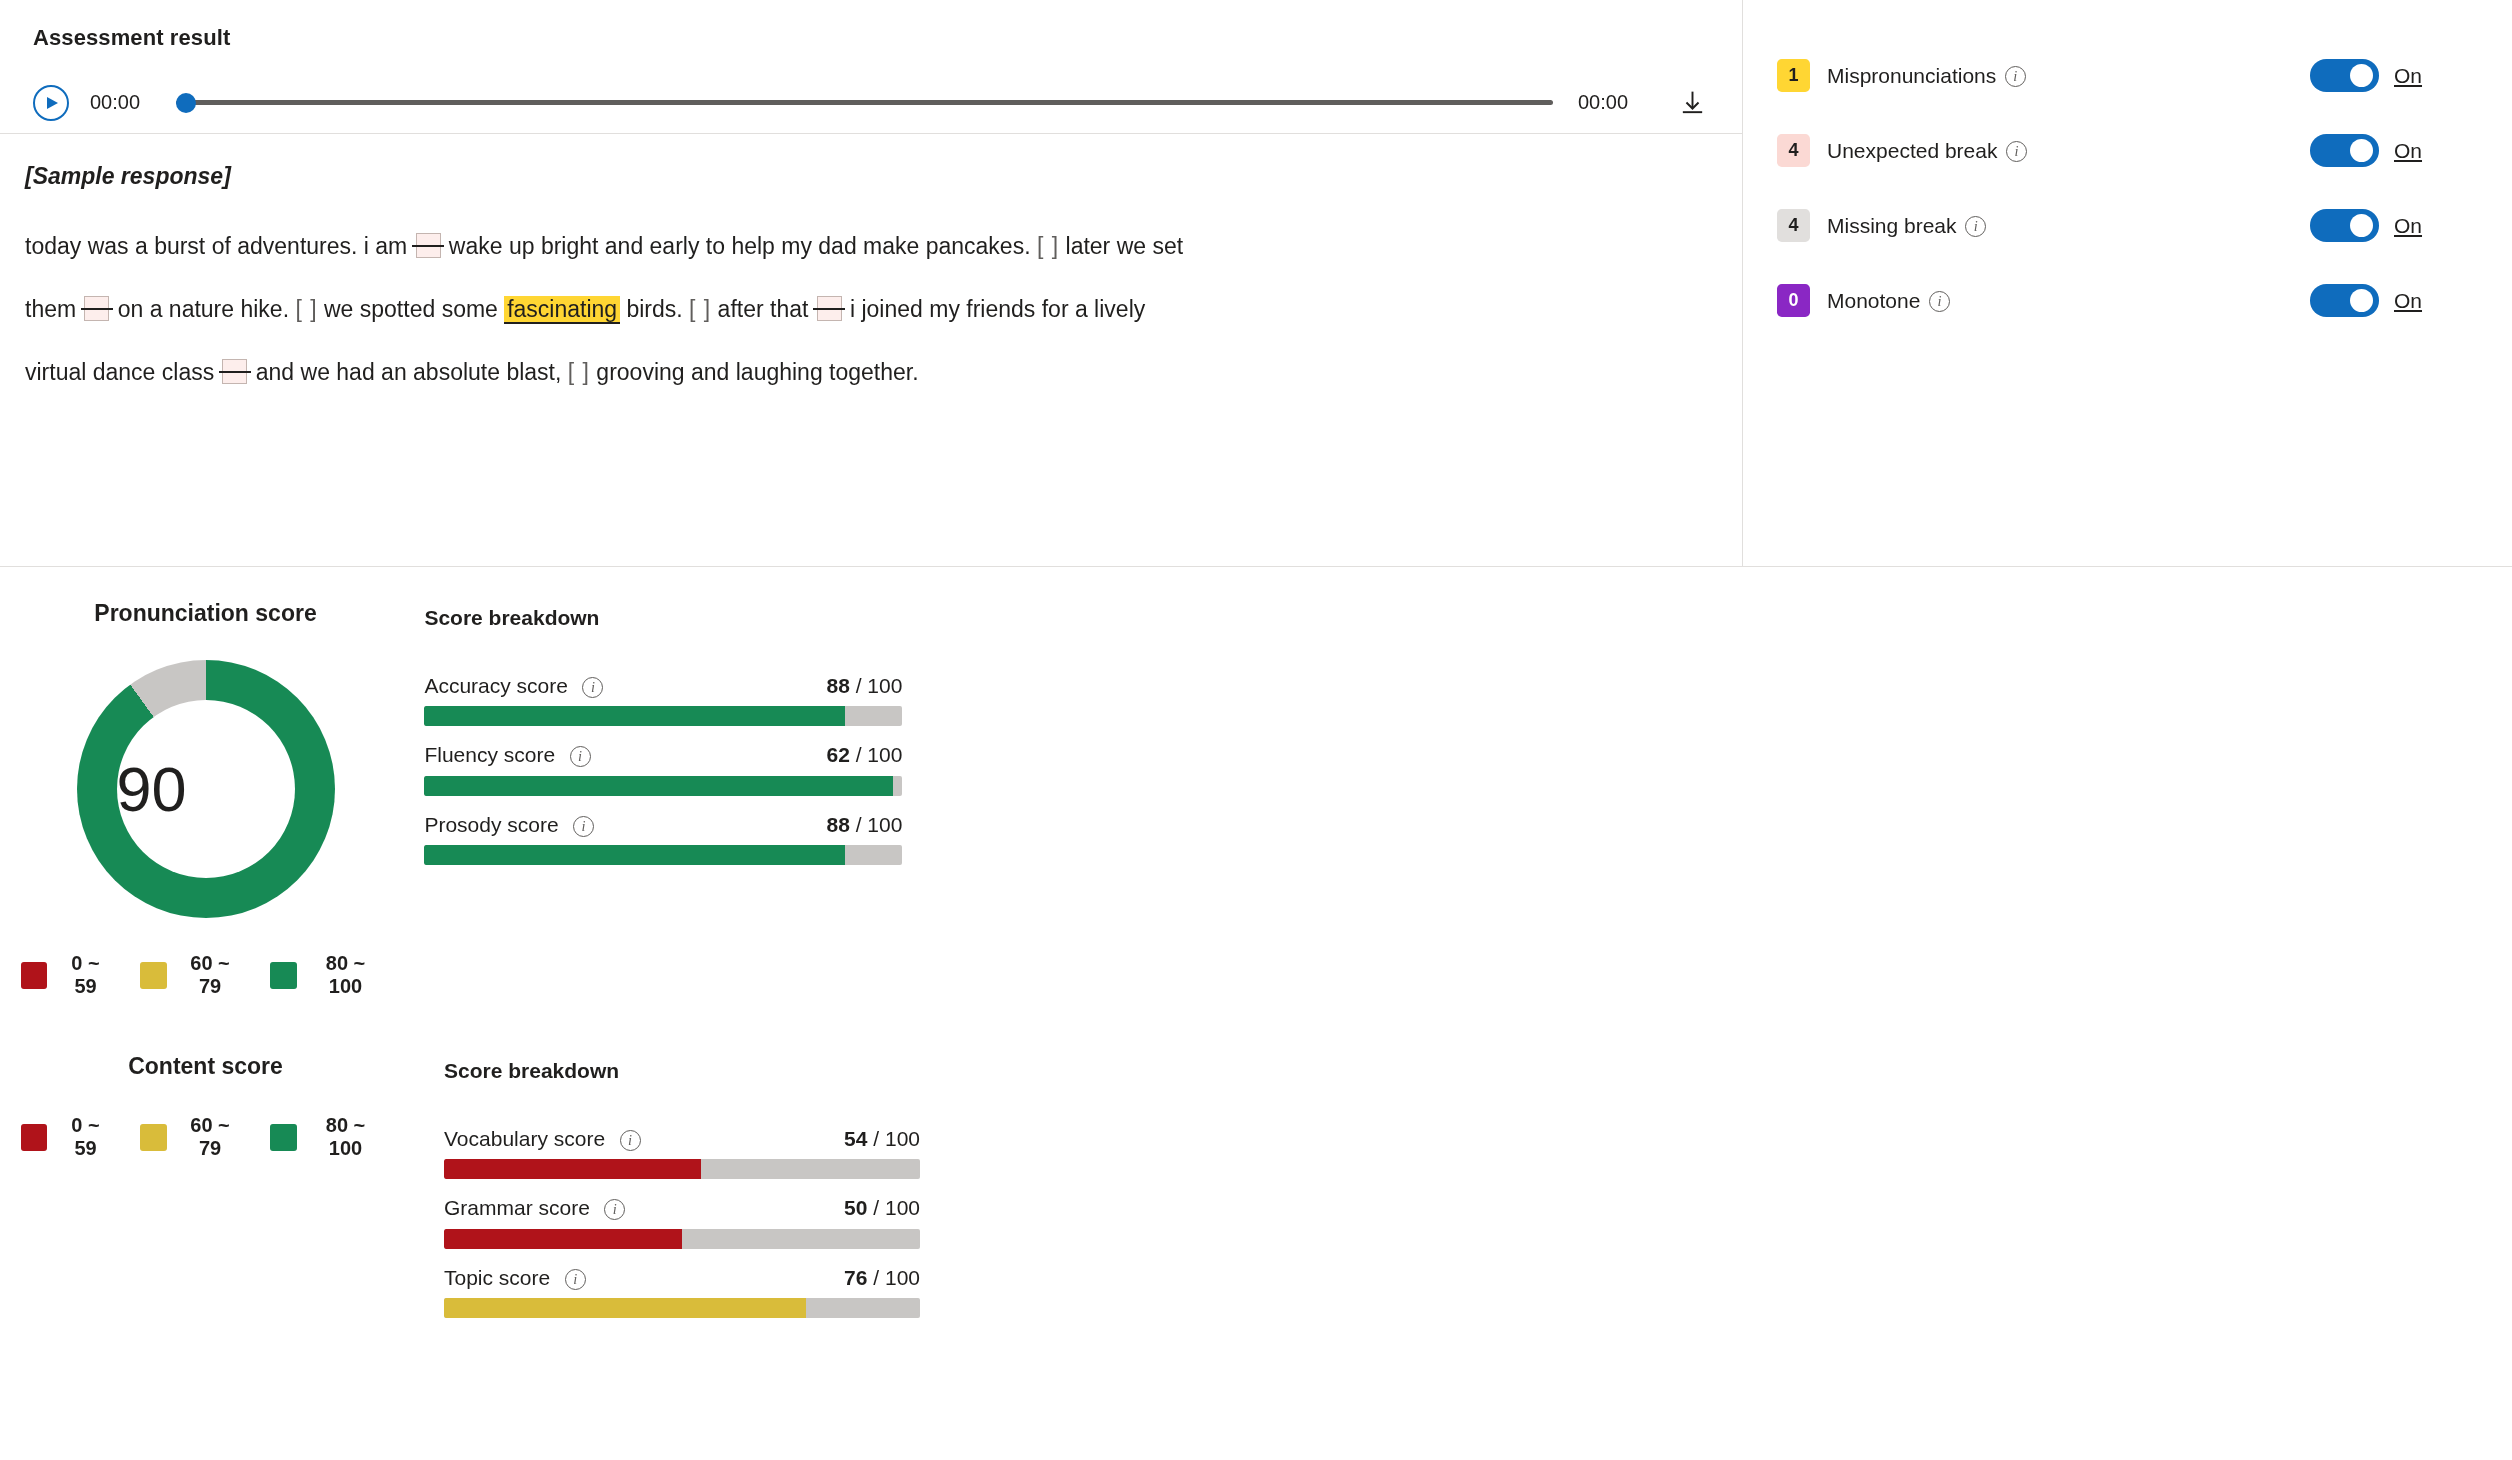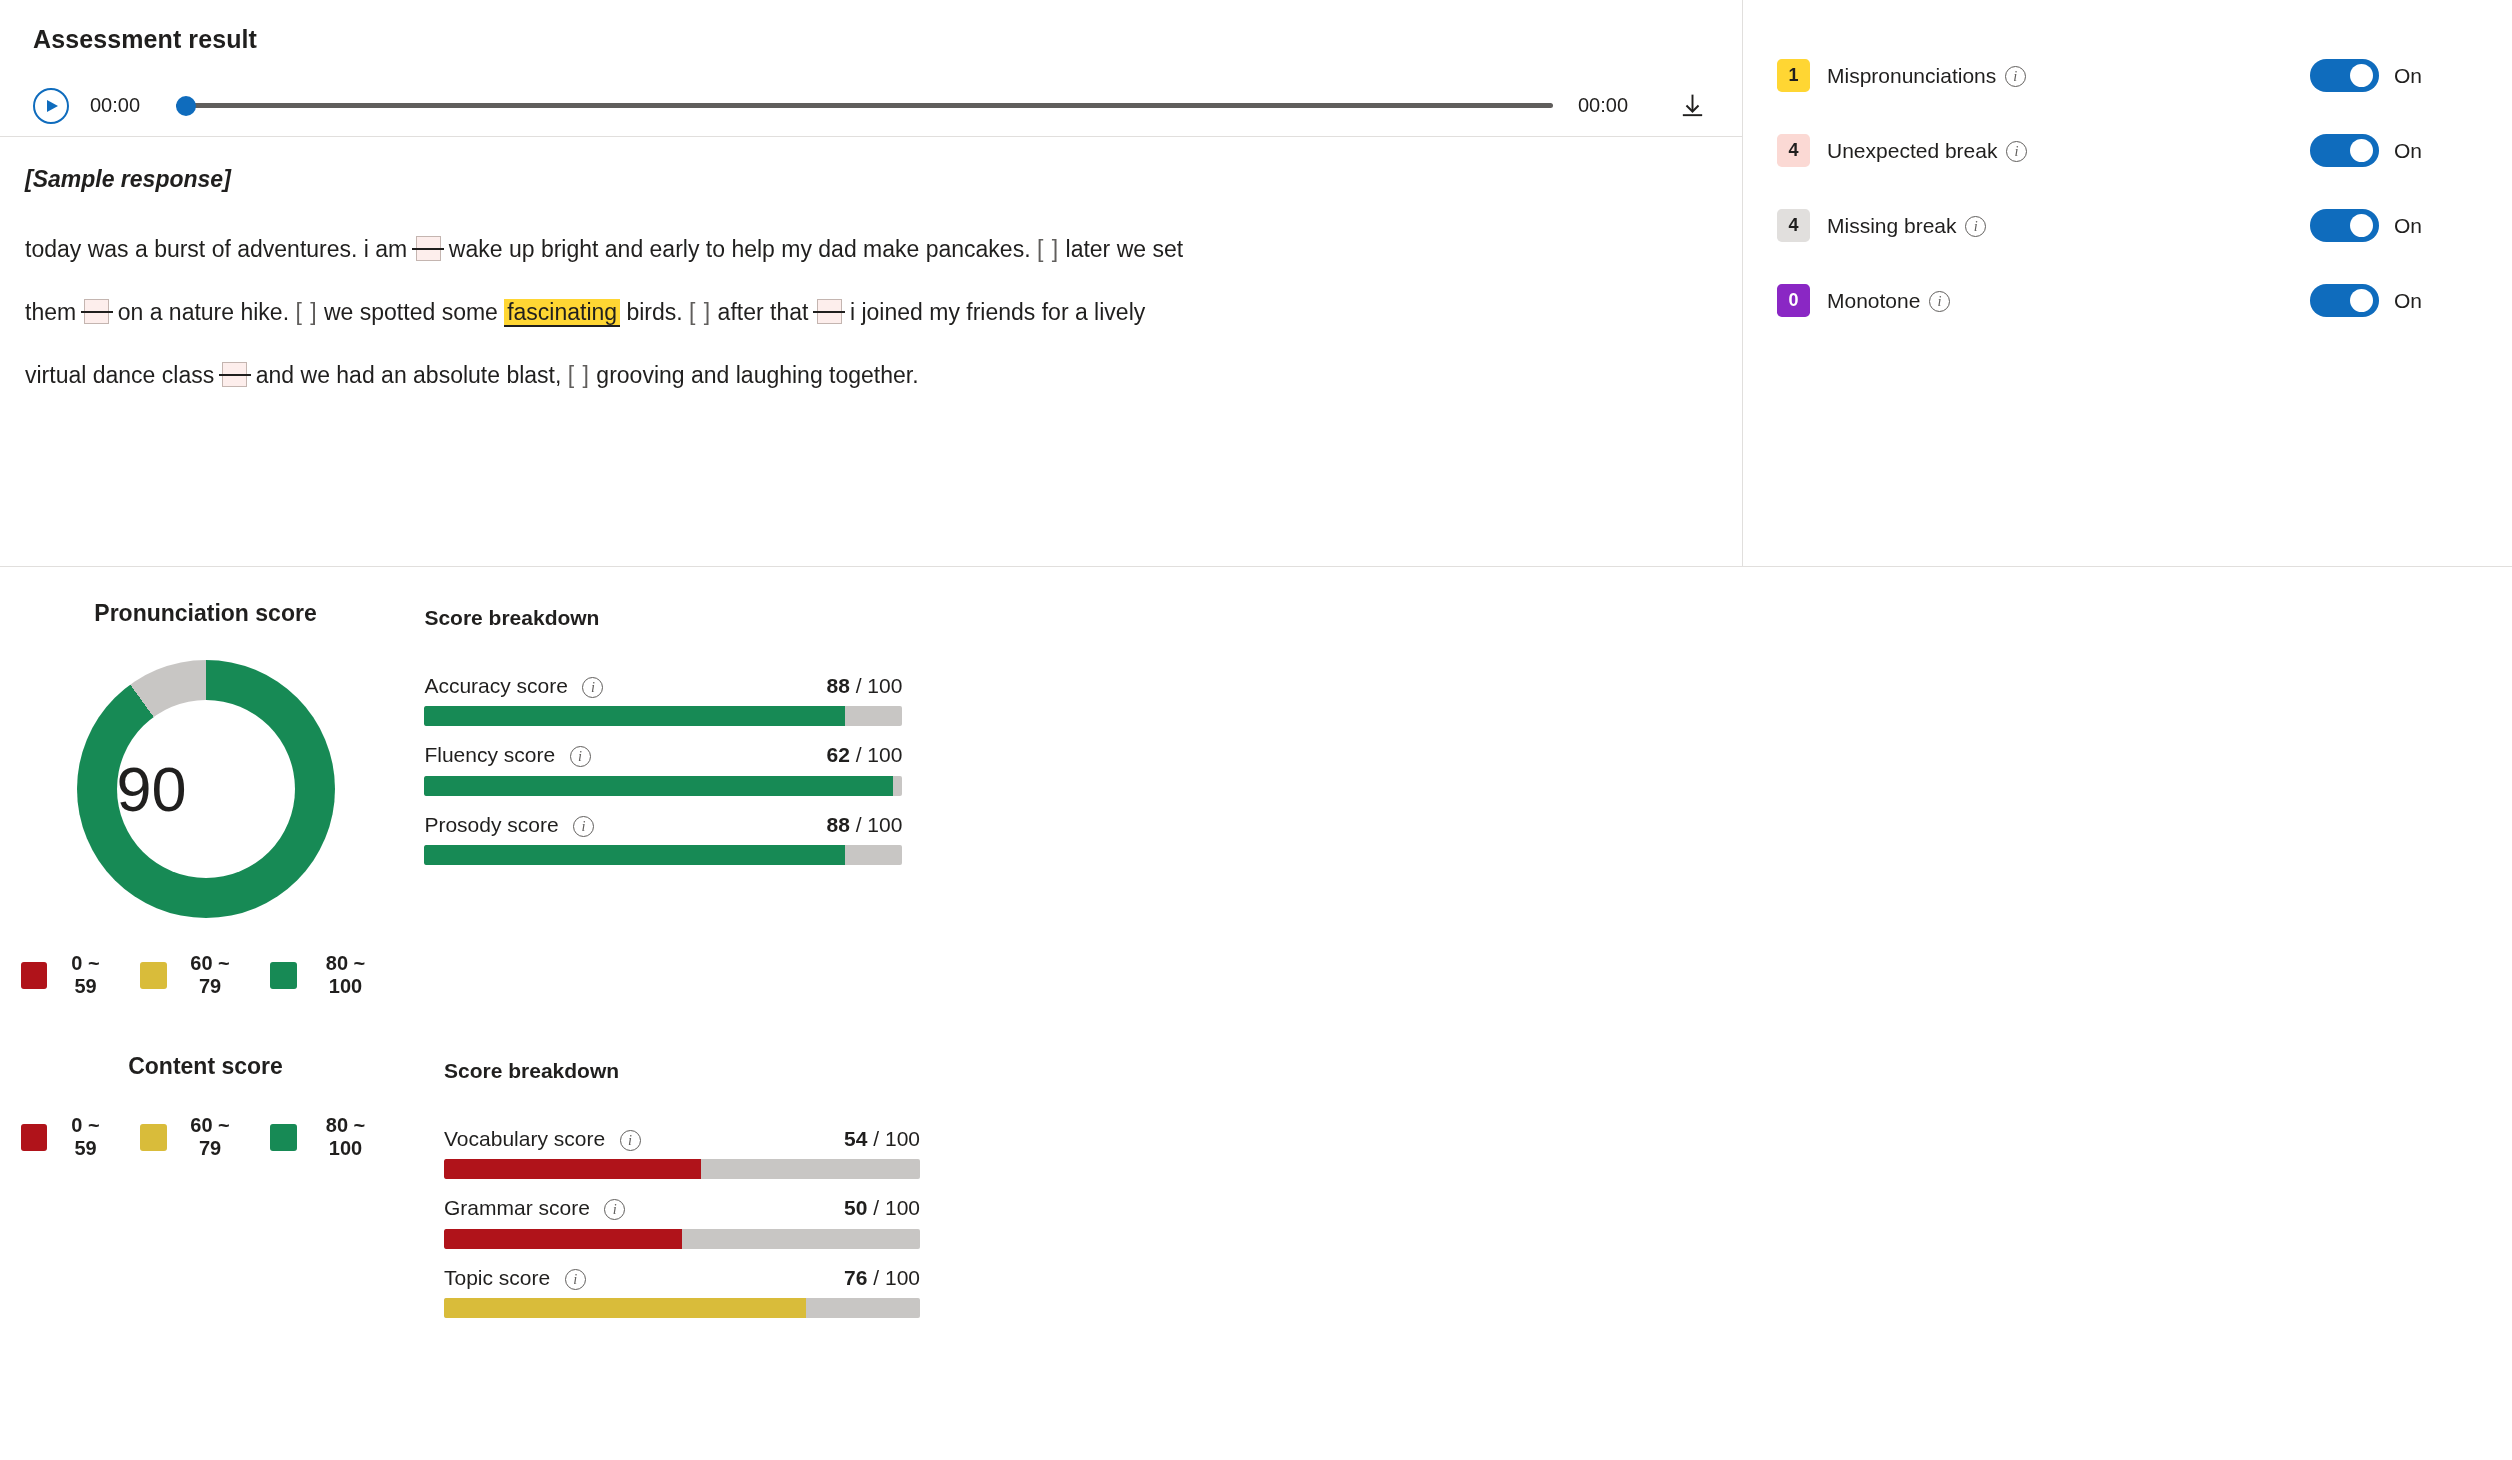--- a/index.html
+++ b/index.html
@@ -14,21 +14,21 @@
 
   .page { position: relative; width: 2512px; height: 1461px; }
 
   
   .top-row { display: flex; width: 100%; height: 566px; }
   .left-top { width: 1743px; border-right: 1px solid #e1dfdd; position: relative; }
   .right-top { flex: 1; padding: 38px 0 0 34px; }
 
   
   .assessment-title {
-    font-size: 25px; font-weight: 600; color: #201f1e;
+    font-size: 22px; font-weight: 600; color: #201f1e;
     padding: 25px 0 0 33px; letter-spacing: 0.1px;
   }
   .player {
     display: flex; align-items: center;
     padding: 21px 33px 0 33px;
     height: 82px;
   }
   .play-btn {
     width: 36px; height: 36px; border-radius: 50%;
     border: 2.4px solid #0f6cbd; flex: none;
@@ -107,21 +107,21 @@
   .badge-monotone { background: #8a27c4; color: #ffffff; }
   .error-label { font-size: 21px; margin-left: 17px; }
   .info-icon {
     display: inline-flex; align-items: center; justify-content: center;
     width: 21px; height: 21px; border-radius: 50%;
     border: 1.5px solid #605e5c; color: #605e5c;
     font-size: 14.4px; font-style: italic; margin-left: 8.6px;
     font-family: "Liberation Serif", serif;
     vertical-align: middle; cursor: pointer;
   }
-  .toggle-wrap { margin-left: auto; display: flex; align-items: center; }
+  .toggle-wrap { margin-left: auto; display: flex; align-items: center; text-decoration: underline; }
   .toggle {
     width: 69px; height: 33px; border-radius: 16.3px;
     background: #0f6cbd; position: relative; cursor: pointer;
   }
   .toggle .knob {
     position: absolute; top: 4.8px; right: 5.7px;
     width: 23px; height: 23px; border-radius: 50%; background: #fff;
   }
   .toggle-label { font-size: 21px; margin-left: 15.3px; min-width: 38px; }
   .errors-list { padding-right: 80px; }

